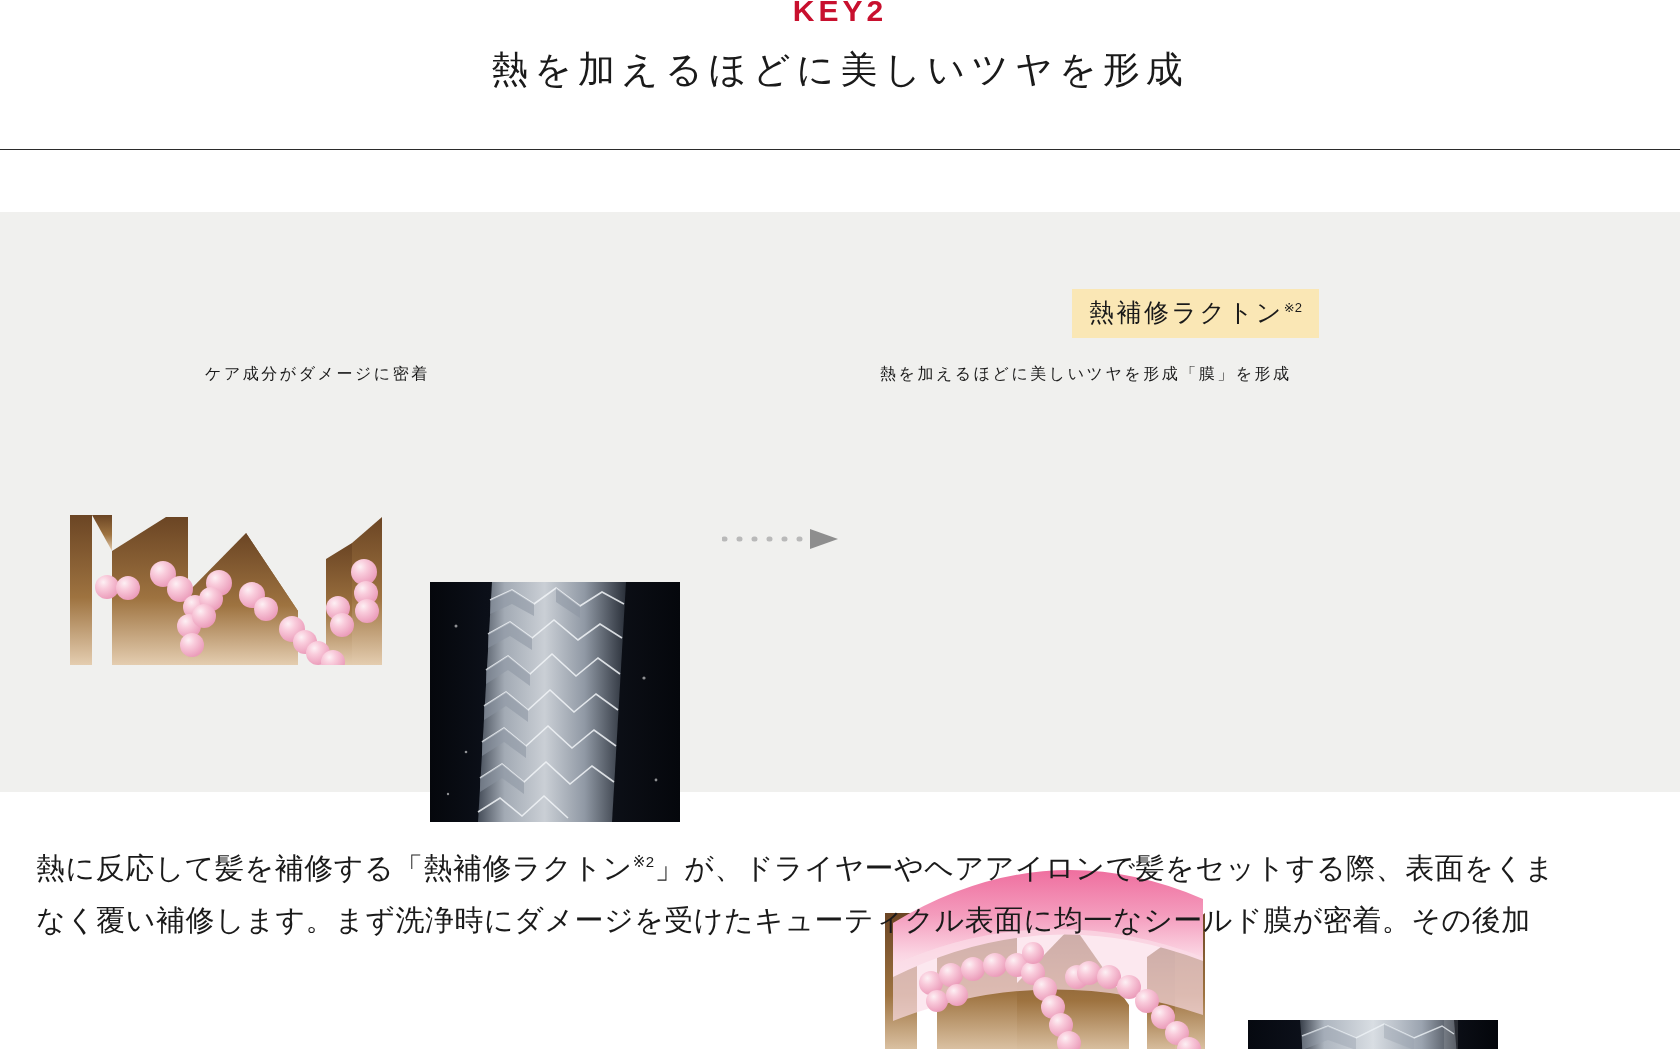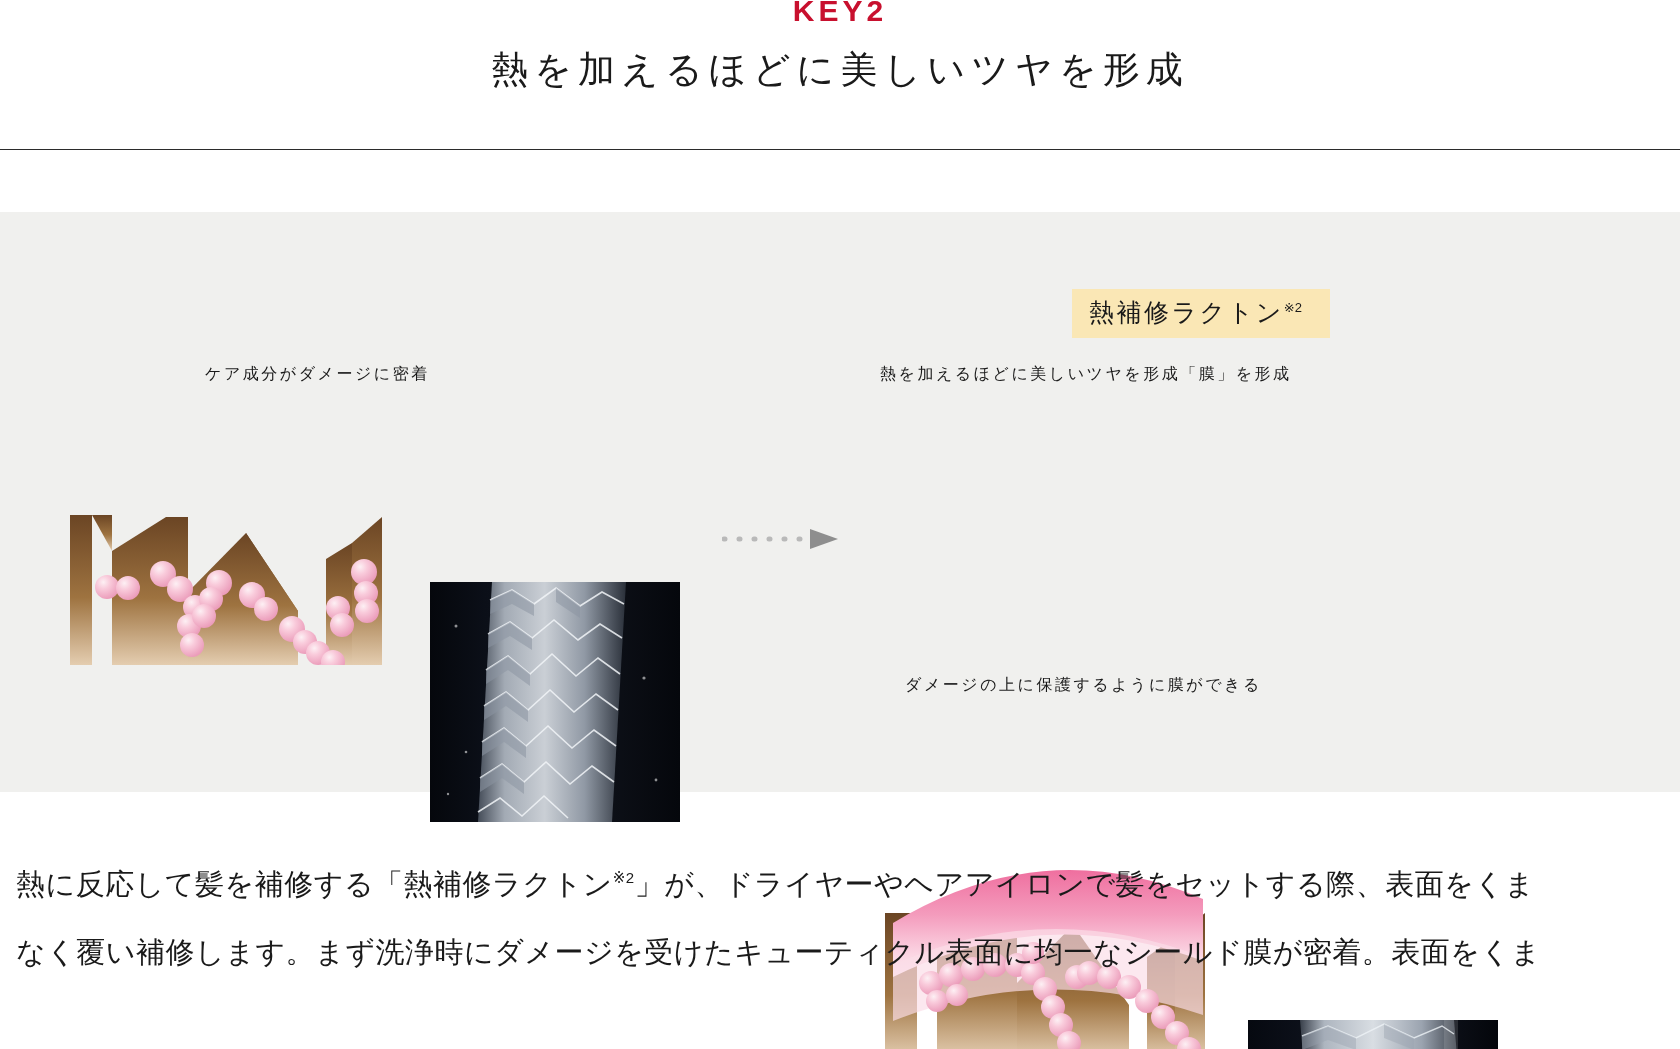--- a/index.html
+++ b/index.html
@@ -67,21 +67,21 @@
   .cap-left   { left: 205px; top: 152px; }
   .cap-right  { left: 880px; top: 152px; }
   .cap-bottom { left: 905px; top: 463px; }
 
   
   .badge {
     position: absolute;
     left: 1072px;
     top: 77px;
     background: #fae7b5;
-    padding: 7px 28px 9px 17px;
+    padding: 7px 17px 9px 17px;
     font-size: 25px;
     letter-spacing: 2.5px;
     color: #1a1a1a;
     white-space: nowrap;
   }
   .badge sup {
     font-size: 13px;
     vertical-align: super;
     letter-spacing: 0;
   }
@@ -120,21 +120,21 @@
   .body-copy {
     position: absolute;
     left: 0;
     top: 836px;
     width: 1580px;
     font-size: 29px;
     line-height: 52px;
     letter-spacing: 0.5px;
     color: #1a1a1a;
   }
-  .body-copy p { margin: 16px; }
+  .body-copy p { margin: 0; padding-left: 36px; }
   .body-copy sup {
     font-size: 15px;
     vertical-align: super;
   }
 </style>
 </head>
 <body>
 
 <div class="header">
   <div class="key-label">KEY2</div>
@@ -144,21 +144,20 @@
 
 <div class="panel">
   <div class="panel-inner">
 
     <div class="badge">
       <span>熱補修ラクトン</span><sup>※2</sup>
     </div>
 
     <div class="cap cap-left">ケア成分がダメージに密着</div>
     <div class="cap cap-right">熱を加えるほどに美しいツヤを形成「膜」を形成</div>
-    <div class="cap cap-bottom">ダメージの上に保護するように膜ができる</div>
 
     <div class="figure illus illus-left">
       <svg width="312" height="158" viewBox="0 0 312 158">
         <defs>
           <linearGradient id="brownGradA" x1="0" y1="0" x2="0" y2="1">
             <stop offset="0%" stop-color="#6b4524"></stop>
             <stop offset="55%" stop-color="#9e7340"></stop>
             <stop offset="100%" stop-color="#e4cdb0"></stop>
           </linearGradient>
           <radialGradient id="beadA" cx="35%" cy="30%" r="72%">
@@ -365,14 +364,14 @@
           <circle cx="238" cy="160" r="1.4"></circle>
         </g>
       </svg>
     </div>
 
   </div>
 </div>
 
 <div class="body-copy">
   <p><span>熱に反応して髪を補修する「熱補修ラクトン</span><sup>※2</sup><span>」が、ドライヤーやヘアアイロンで髪をセットする際、表面をくま</span></p>
-  <p>なく覆い補修します。まず洗浄時にダメージを受けたキューティクル表面に均一なシールド膜が密着。表面をくま</p>
+  <p>なく覆い補修します。まず洗浄時にダメージを受けたキューティクル表面に均一なシールド膜が密着。その後加</p>
 </div>
 
 </body></html>

